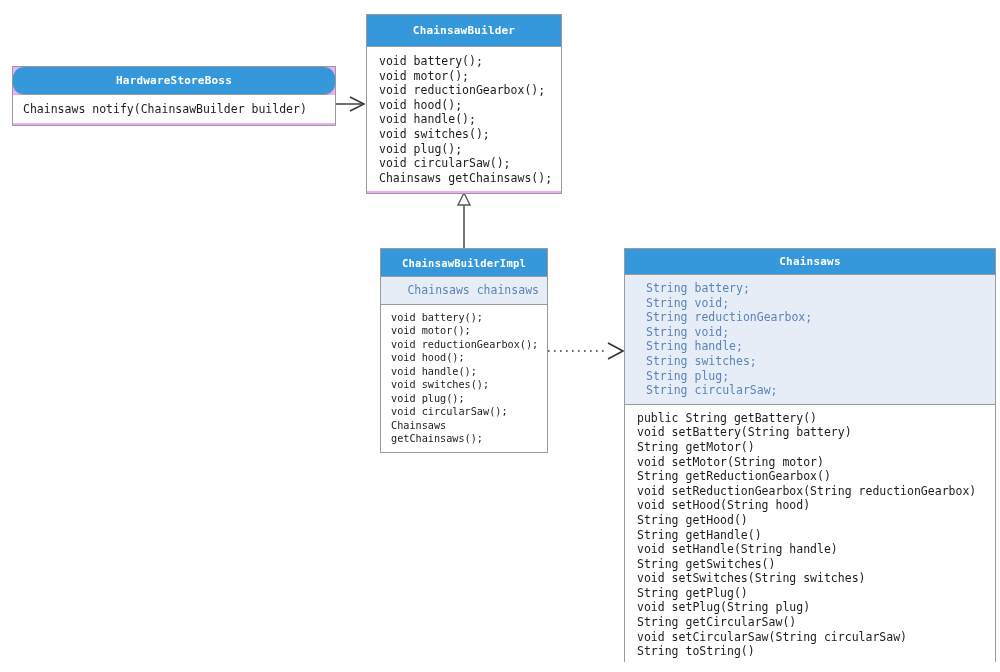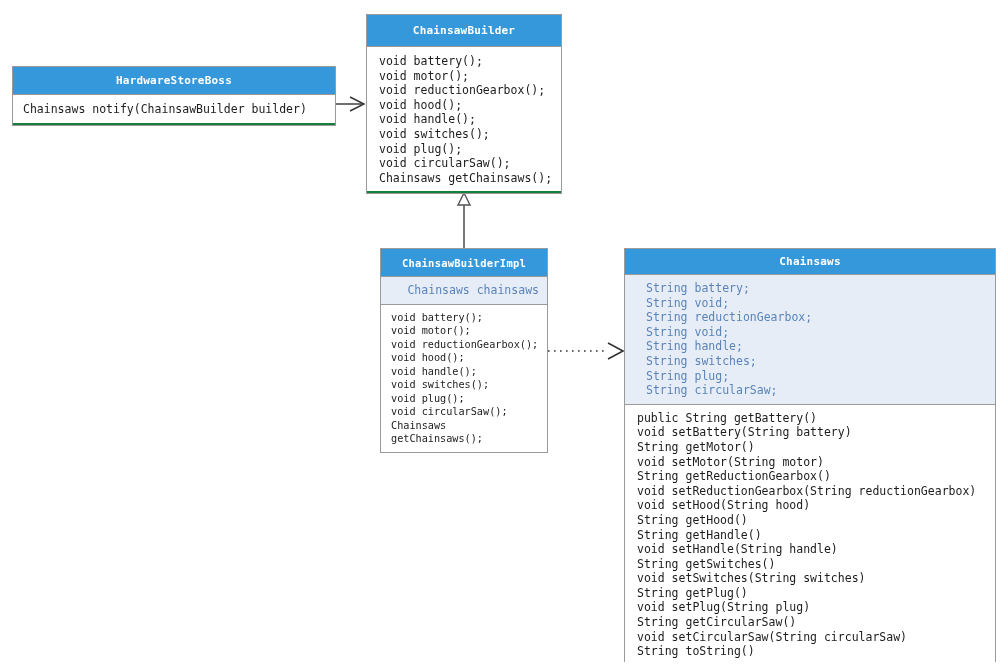--- a/index.html
+++ b/index.html
@@ -22,21 +22,21 @@
   }
   svg.edges {
     position: absolute;
     left: 0; top: 0;
     width: 1000px;
     height: 672px;
     pointer-events: none;
   }
   .uml-class {
     position: absolute;
-    background: #15803d;
+    background: #f0abfc;
     border: 1px solid #9a9a9a;
     box-sizing: border-box;
     box-shadow: 0 0 0 0 transparent;
   }
   .uml-header {
     background: #3498db;
     color: #ffffff;
     text-align: center;
     font-size: 11px;
     font-weight: bold;
@@ -68,21 +68,21 @@
     color: #1c1c1c;
     font-size: 11.5px;
     line-height: 14.6px;
     white-space: pre;
   }
 
   
   #cls-boss {
     left: 12px;  top: 66px;  width: 324px; height: 60px;
   }
-  #cls-boss .uml-header { height: 28px; font-size: 11px; }
+  #cls-boss .uml-header { height: 28px; font-size: 11px; border-radius: 11px; }
   #cls-boss .uml-ops { padding: 7px 10px 6px 10px; }
   #cls-boss .uml-ops .row { font-size: 11.5px; }
 
   
   #cls-builder {
     left: 366px; top: 14px; width: 196px; height: 180px;
   }
   #cls-builder .uml-header { height: 32px; }
   #cls-builder .uml-ops { padding: 7px 8px 6px 12px; }
   #cls-builder .uml-ops .row { font-size: 11.5px; line-height: 14.6px; }

